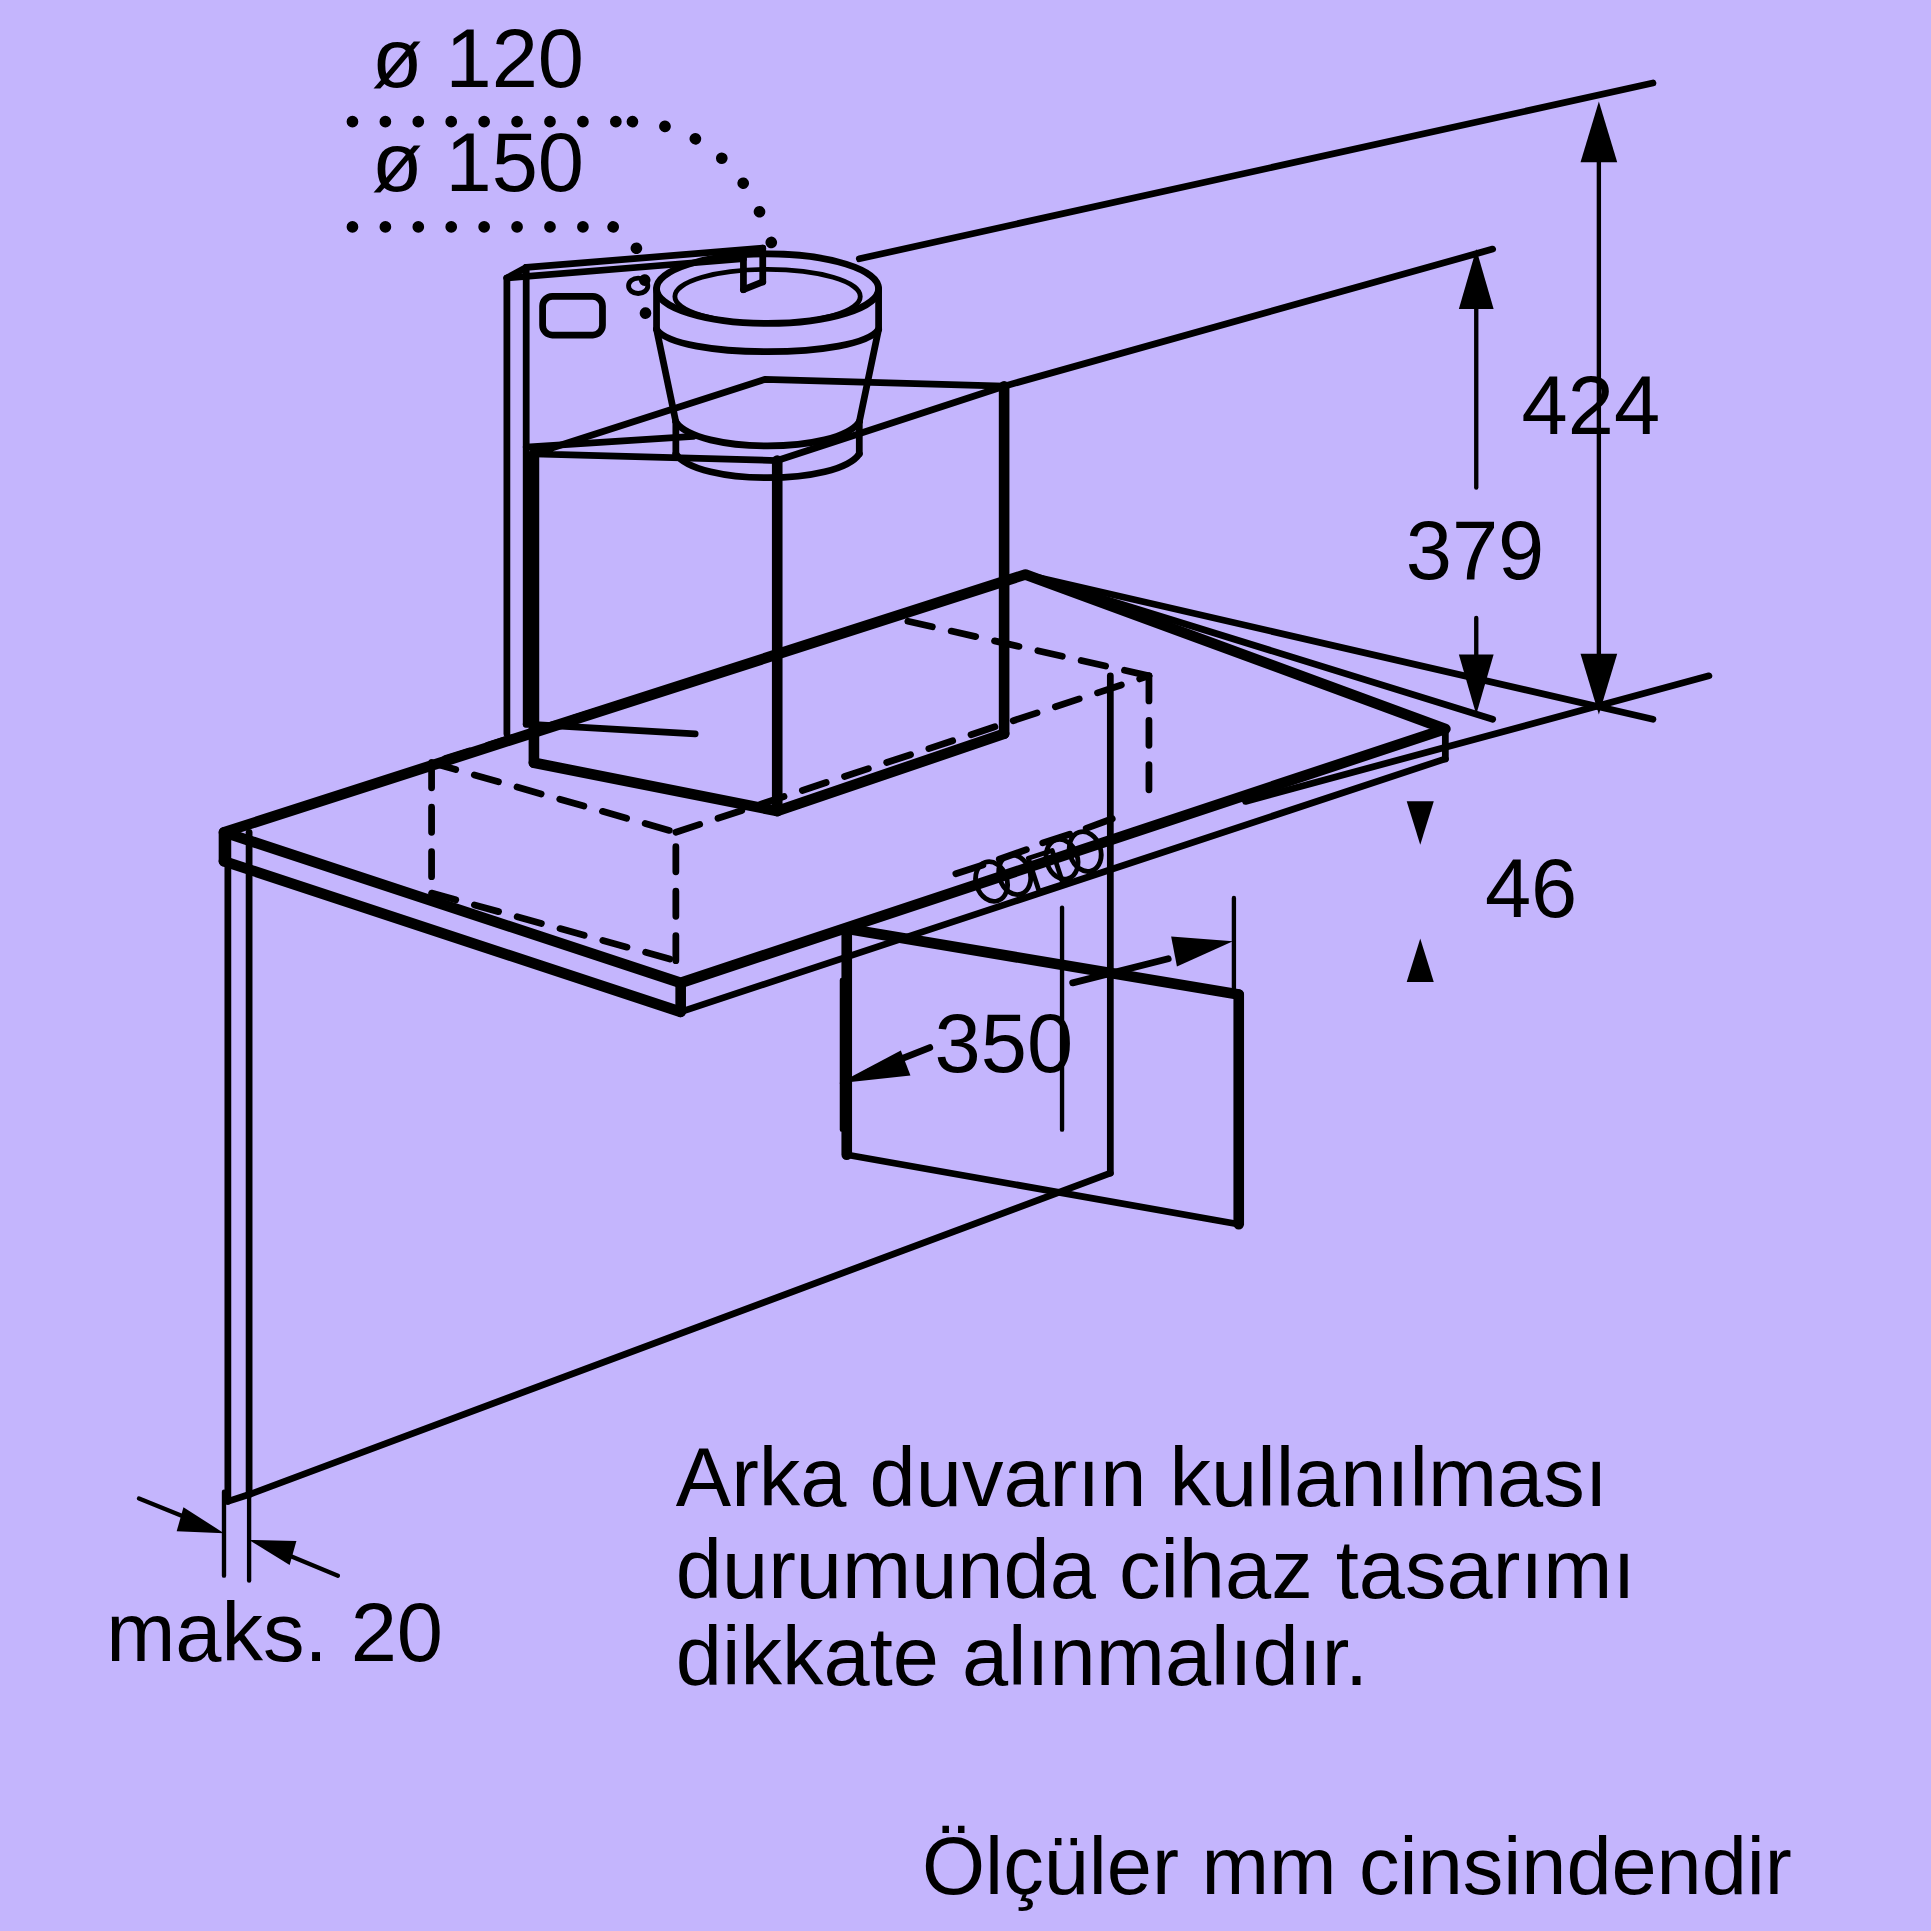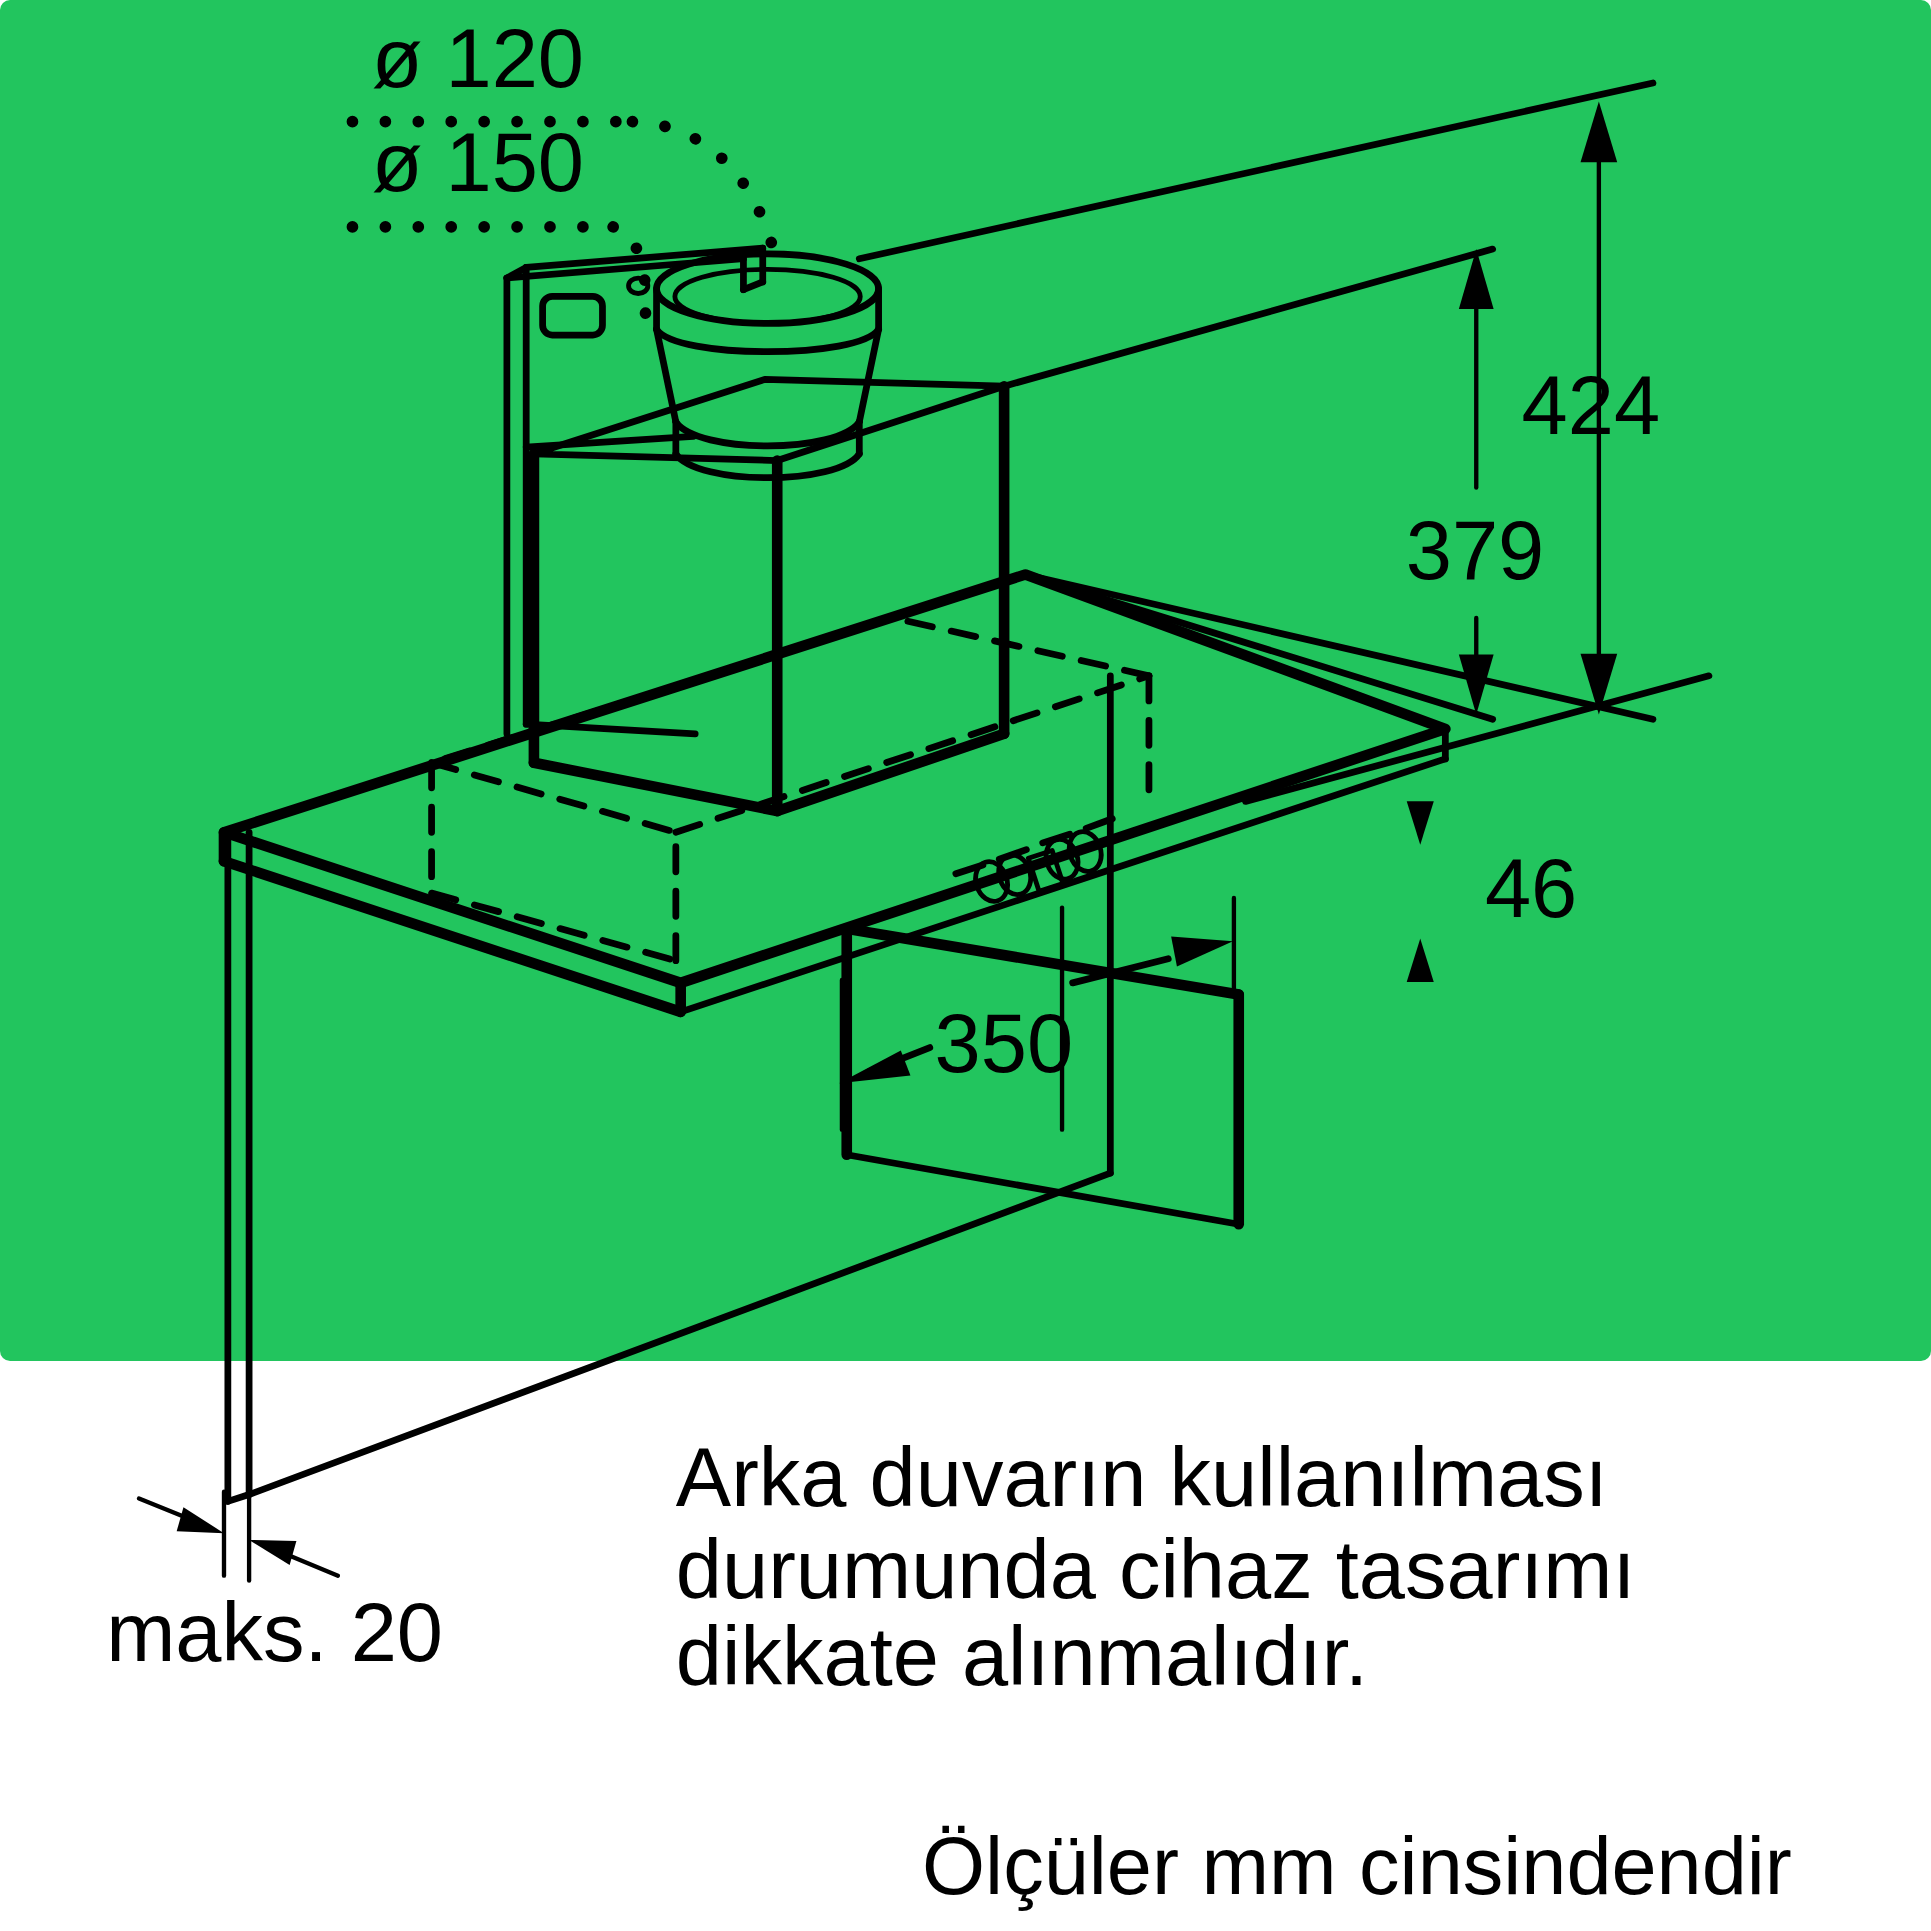--- a/index.html
+++ b/index.html
@@ -10,23 +10,22 @@
   body {
     width: 1931px;
     height: 1931px;
     font-family: "Liberation Sans", sans-serif;
     color: #000000;
     overflow: hidden;
   }
   #drawing-root {
     position: relative;
     width: 1931px;
-    height: 1361px;
-    background: #22c55e;
-    border-radius: 10px;
+    height: 1931px;
+    background: #c4b5fd;
   }
   svg.sheet {
     position: absolute;
     top: 0;
     left: 0;
     width: 1931px;
     height: 1931px;
     display: block;
   }
   .dim-text {

